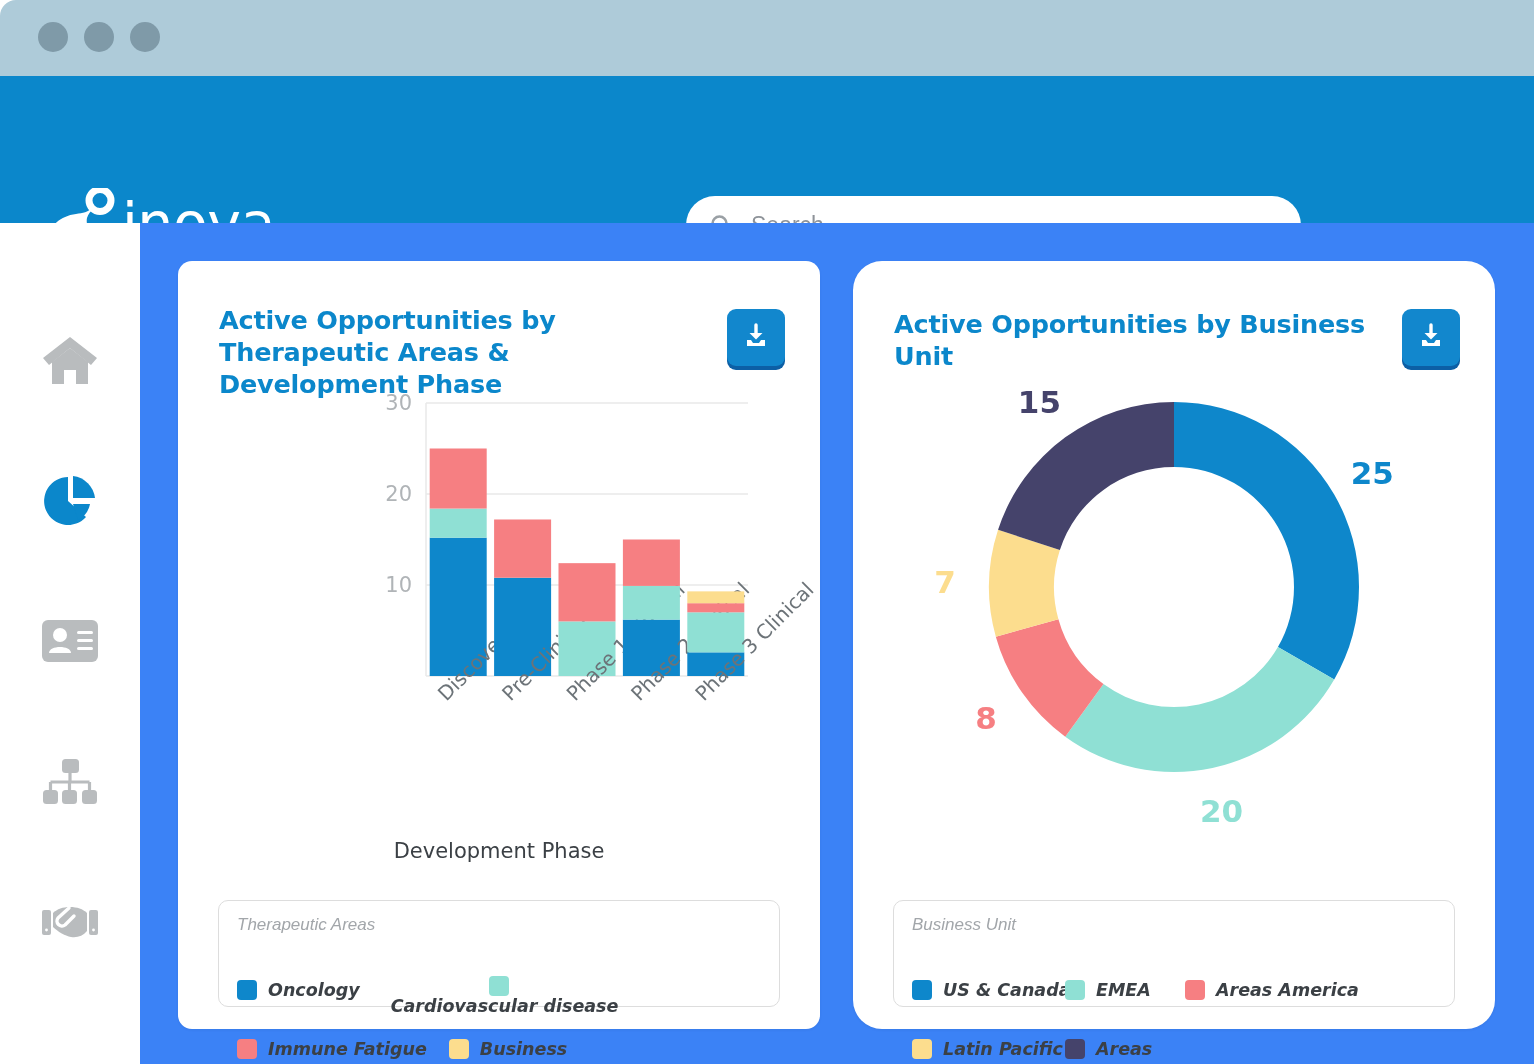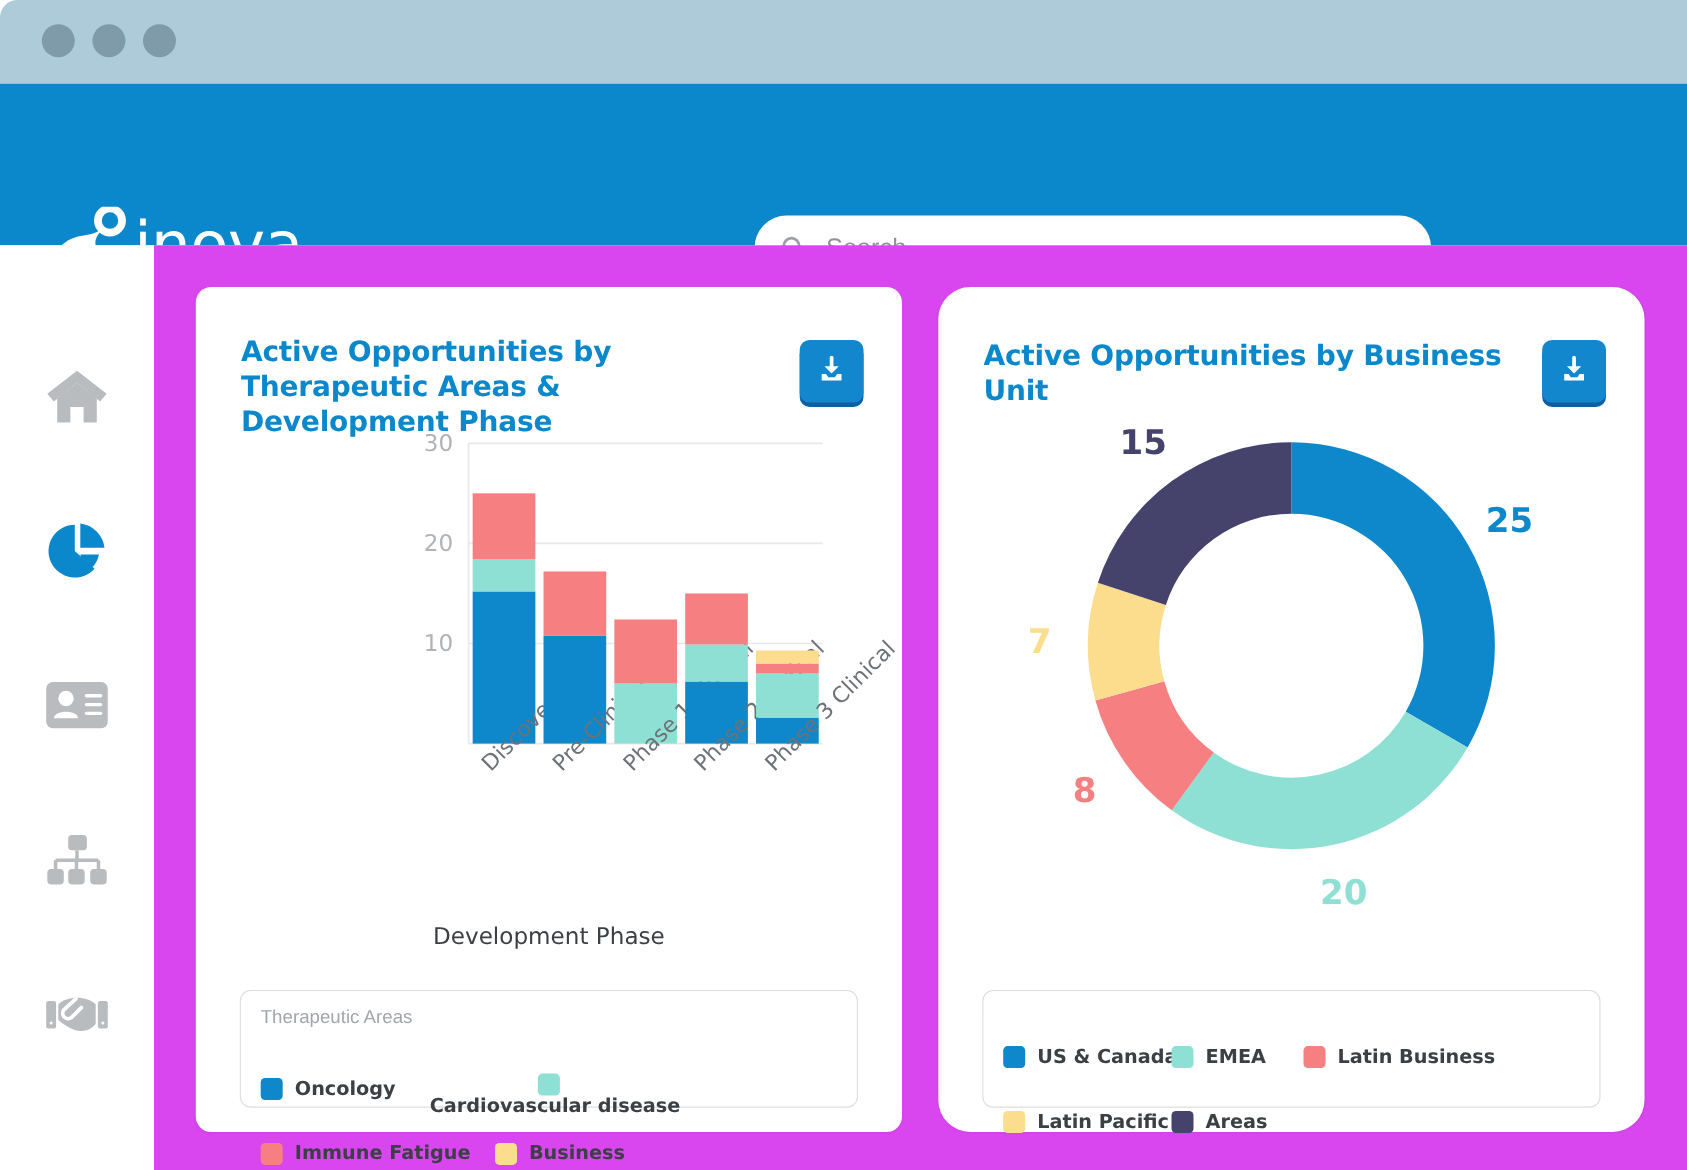--- a/index.html
+++ b/index.html
@@ -114,21 +114,21 @@
     justify-content: center;
     cursor: pointer;
   }
 
   
   .content {
     position: absolute;
     left: 140px; top: 223px;
     width: 1394px;
     height: 841px;
-    background: #d946ef;
+    background: #3b82f6;
   }
 
   .card {
     position: absolute;
     background: #ffffff;
     border-radius: 14px;
     box-shadow: 0 1px 3px rgba(0,0,0,0.06);
   }
   .card-left  { left: 38px;  top: 38px; width: 642px; height: 768px; }
   .card-right { left: 713px; top: 38px; width: 642px; height: 768px; border-radius: 29px; }
@@ -177,20 +177,21 @@
 
   
   .legend {
     position: absolute;
     left: 40px;
     width: 562px;
     border: 1px solid #dddddd;
     border-radius: 10px;
     box-sizing: border-box;
     padding: 14px 18px 8px 18px;
+    font-style: italic;
   }
   .legend-left  { top: 639px; height: 107px; }
   .legend-right { top: 639px; height: 107px; }
   .legend-title {
     font-size: 17px;
     color: #a2a6aa;
     margin-bottom: 9px;
     font-family: "Liberation Sans", sans-serif;
   }
   .legend-items { display: flex; flex-wrap: wrap; }
@@ -430,32 +431,33 @@
             <path d="M 212.2597283258925 365.66814395936524 A 185 185 0 0 1 142.81492514243325 265.7501668138242 L 205.42049198428103 248.2703784738319 A 120 120 0 0 0 250.46576972490323 313.08203932499373 Z" fill="#f67f82"></path>
             <text x="132.95683110838178" y="357.69340699973486" text-anchor="middle" class="donut-value" fill="#f67f82">8</text>
             <path d="M 142.81492514243325 265.7501668138242 A 185 185 0 0 1 145.05454448539658 158.83185604063476 L 206.87321804458156 178.91796067500633 A 120 120 0 0 0 205.42049198428103 248.2703784738319 Z" fill="#fcdd8e"></path>
             <text x="92.05022348426039" y="222.20418584671128" text-anchor="middle" class="donut-value" fill="#fcdd8e">7</text>
             <path d="M 145.05454448539658 158.83185604063476 A 185 185 0 0 1 320.99999999999994 31 L 321 96 A 120 120 0 0 0 206.87321804458156 178.91796067500633 Z" fill="#45436b"></path>
             <text x="186.39717722502363" y="41.73510828813707" text-anchor="middle" class="donut-value" fill="#45436b">15</text>
           </svg>
       </div>
 
       <div class="legend legend-right">
+        <div class="legend-title">Business Unit</div>
         <div class="legend-items" id="legend-right-items">
             <div class="legend-item r1">
               <span class="legend-swatch" style="background: rgb(14, 135, 203);"></span>
               <span class="legend-label">US &amp; Canada</span>
             </div>
             <div class="legend-item r2">
               <span class="legend-swatch" style="background: rgb(143, 224, 212);"></span>
               <span class="legend-label">EMEA</span>
             </div>
             <div class="legend-item ">
               <span class="legend-swatch" style="background: rgb(246, 127, 130);"></span>
-              <span class="legend-label">Latin Business</span>
+              <span class="legend-label">Areas America</span>
             </div>
             <div class="legend-item r1">
               <span class="legend-swatch" style="background: rgb(252, 221, 142);"></span>
               <span class="legend-label">Latin Pacific</span>
             </div>
             <div class="legend-item r2">
               <span class="legend-swatch" style="background: rgb(69, 67, 107);"></span>
               <span class="legend-label">Areas</span>
             </div>
           </div>

